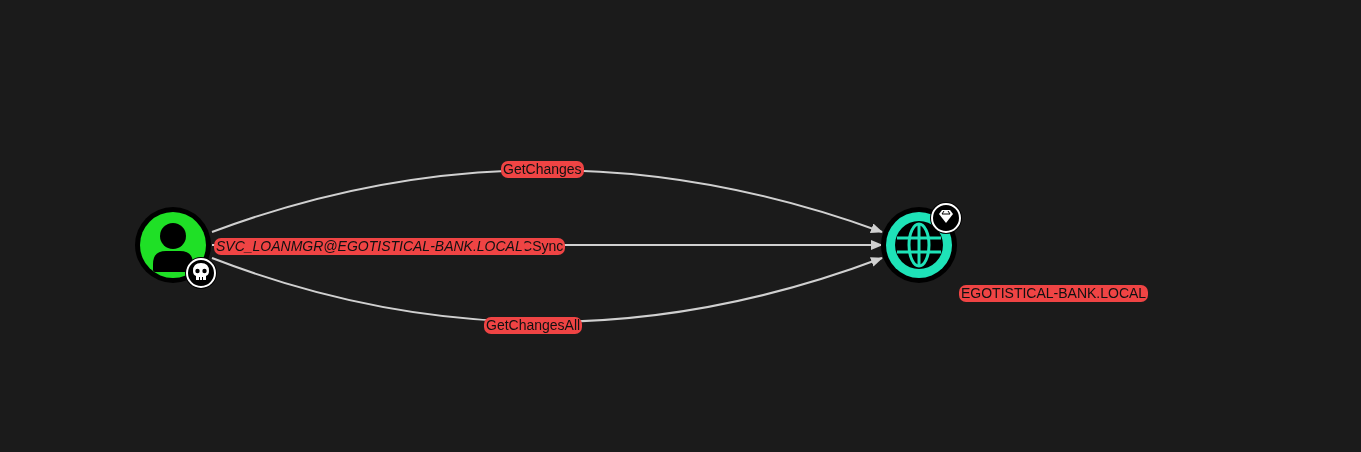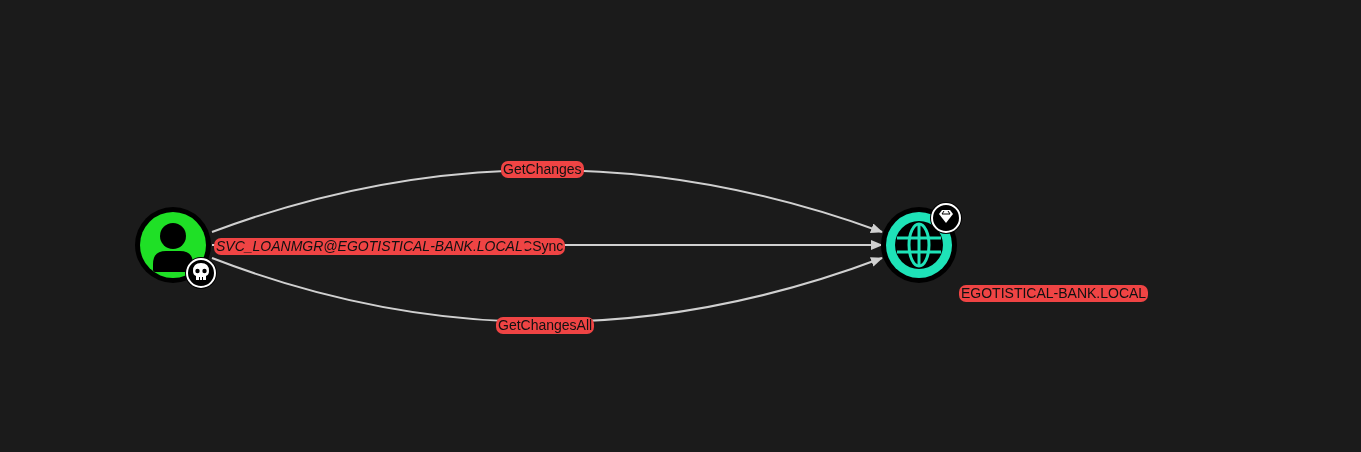--- a/index.html
+++ b/index.html
@@ -71,15 +71,15 @@
     <circle cx="946" cy="218" r="14" fill="none" stroke="#fff" stroke-width="2"></circle>
     <g>
       <path d="M939,214 L942,210 L950,210 L953,214 L946,223 Z" fill="#fff"></path>
       <path d="M942,214 L944,211 M950,214 L948,211 M942,214 L950,214" stroke="#000" stroke-width="1" fill="none"></path>
     </g>
   </g>
 </svg>
 
 <div class="label" style="left:501px; top:161px;">GetChanges</div>
 <div class="label" style="left:510px; top:238px;">DCSync</div>
-<div class="label" style="left:496px; top:317px;">GetChangesAll</div>
+<div class="label" style="left:484px; top:317px;">GetChangesAll</div>
 <div class="label" style="left:214px; top:238px;font-style:italic;">SVC_LOANMGR@EGOTISTICAL-BANK.LOCAL</div>
 <div class="label" style="left:959px; top:237px;margin-top:48px;">EGOTISTICAL-BANK.LOCAL</div>
 
 </body></html>

